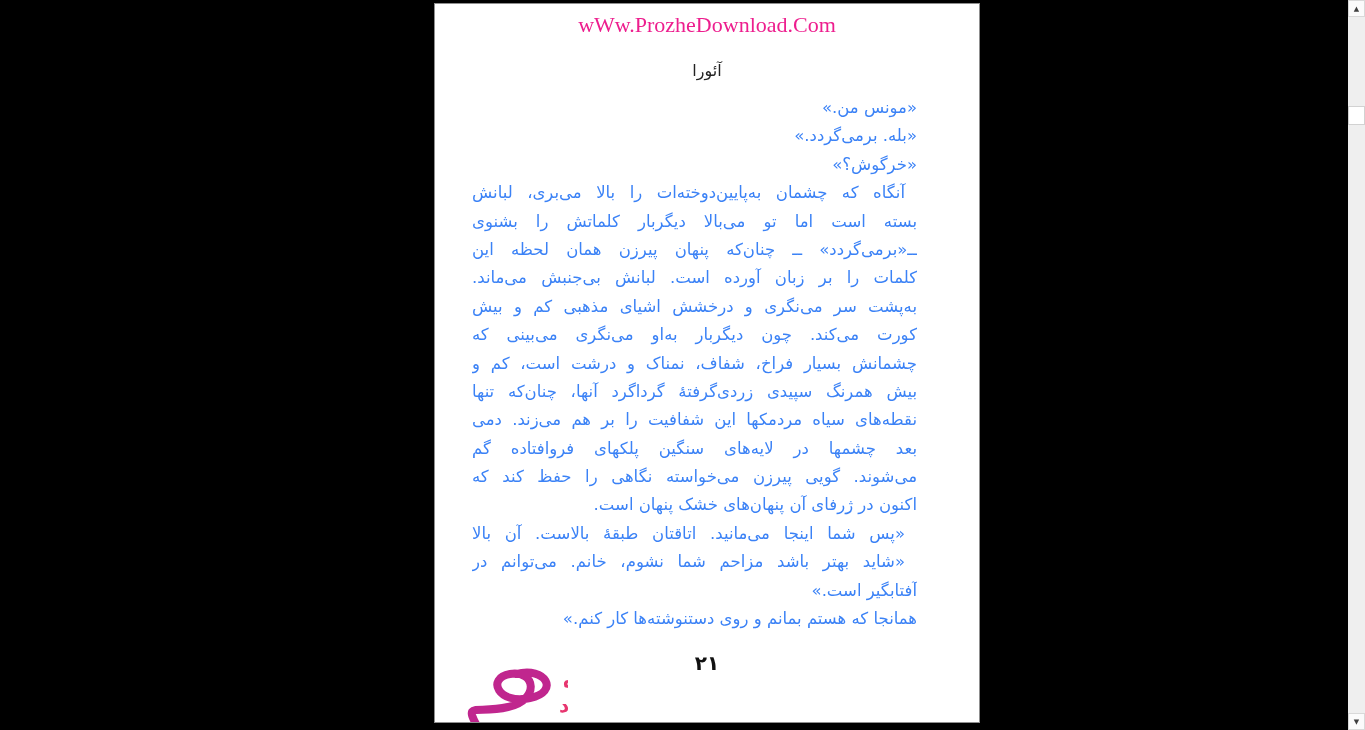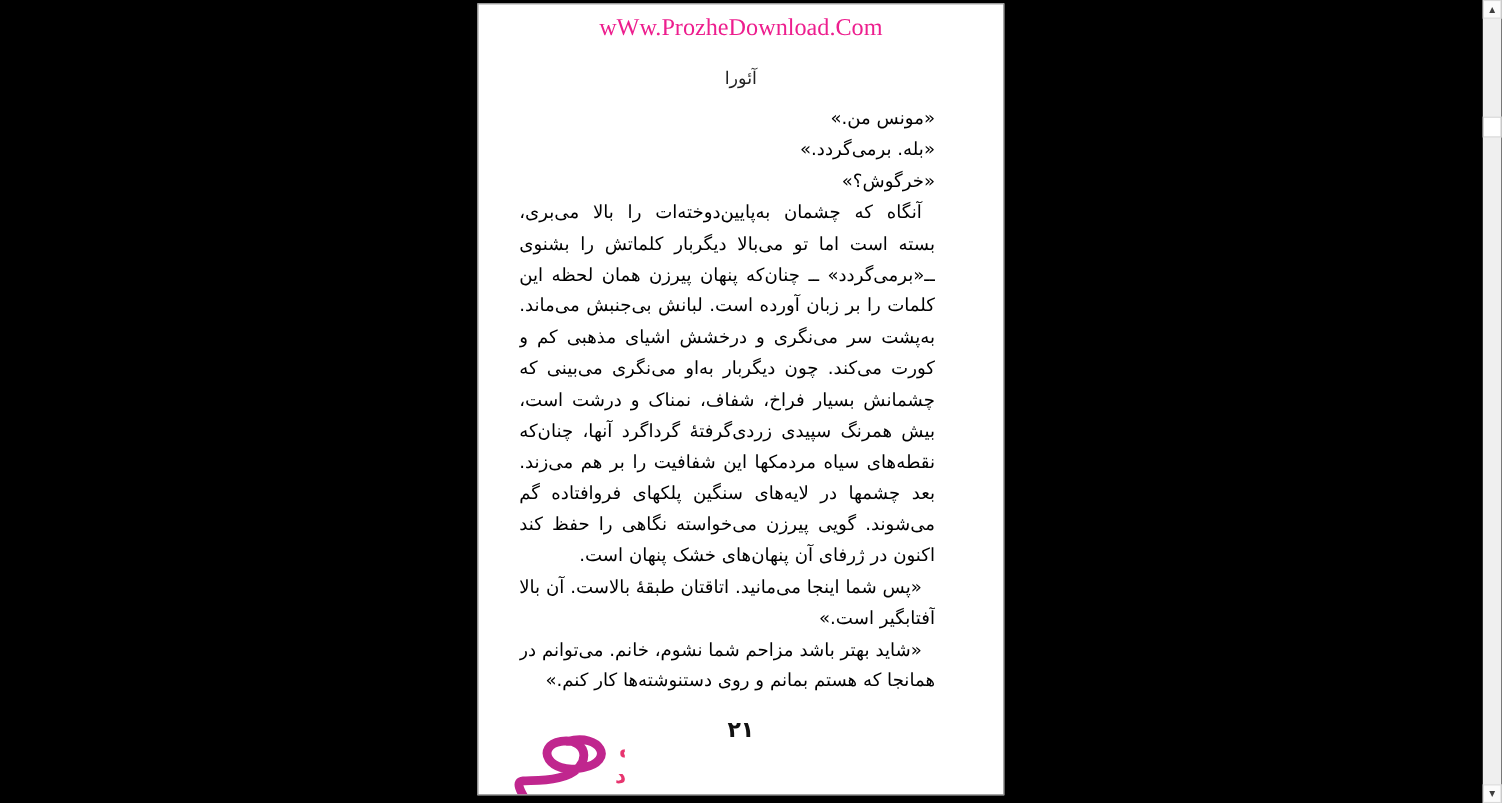--- a/index.html
+++ b/index.html
@@ -1,34 +1,34 @@
 <!DOCTYPE html>
 <html lang="fa"><head>
 <meta charset="utf-8">
 <style>
   html,body{margin:0;padding:0;}
   body{
     width:1365px;height:730px;background:#000;overflow:hidden;position:relative;
     font-family:"DejaVu Sans",sans-serif;
   }
   .page{
-    position:absolute;left:434px;top:3px;width:479px;height:720px;
+    position:absolute;left:434px;top:3px;width:546px;height:720px;
     background:#fff;border:1px solid #8f8f8f;box-sizing:border-box;overflow:hidden;
   }
   .header-link{
     position:absolute;top:8px;left:0;right:0;text-align:center;
     font-family:"Liberation Serif",serif;font-size:22px;color:#ed1e8e;cursor:pointer;
   }
   .running-title{
     position:absolute;top:57px;left:0;right:0;text-align:center;
     font-size:16px;color:#222;direction:rtl;
   }
   .body-text{
     position:absolute;top:90px;left:37px;right:62px;direction:rtl;
-    font-size:16.5px;color:#000000;
+    font-size:16.5px;color:#3b82f6;
   }
   .bline{
     height:28.4px;line-height:28.4px;overflow:hidden;
     text-align:justify;text-align-last:right;-moz-text-align-last:right;
   }
   .bline.j{text-align-last:justify;-moz-text-align-last:justify;}
   .bline.ind{text-indent:12px;}
   .page-number{
     position:absolute;top:647px;left:0;right:0;text-align:center;
     font-weight:bold;font-size:20px;color:#111;direction:rtl;
@@ -71,22 +71,22 @@
         <div class="bline j">کلمات را بر زبان آورده است. لبانش بی‌جنبش می‌ماند.</div>
         <div class="bline j">به‌پشت سر می‌نگری و درخشش اشیای مذهبی کم و بیش</div>
         <div class="bline j">کورت می‌کند. چون دیگربار به‌او می‌نگری می‌بینی که</div>
         <div class="bline j">چشمانش بسیار فراخ، شفاف، نمناک و درشت است، کم و</div>
         <div class="bline j">بیش همرنگ سپیدی زردی‌گرفتهٔ گرداگرد آنها، چنان‌که تنها</div>
         <div class="bline j">نقطه‌های سیاه مردمکها این شفافیت را بر هم می‌زند. دمی</div>
         <div class="bline j">بعد چشمها در لایه‌های سنگین پلکهای فروافتاده گم</div>
         <div class="bline j">می‌شوند. گویی پیرزن می‌خواسته نگاهی را حفظ کند که</div>
         <div class="bline">اکنون در ژرفای آن پنهان‌های خشک پنهان است.</div>
         <div class="bline j ind">«پس شما اینجا می‌مانید. اتاقتان طبقهٔ بالاست. آن بالا</div>
+        <div class="bline j ind">«شاید بهتر باشد مزاحم شما نشوم، خانم. می‌توانم در</div>
         <div class="bline">آفتابگیر است.»</div>
-        <div class="bline j ind">«شاید بهتر باشد مزاحم شما نشوم، خانم. می‌توانم در</div>
         <div class="bline">همانجا که هستم بمانم و روی دستنوشته‌ها کار کنم.»</div>
       </div>
 
     <div class="page-number">۲۱</div>
 
     <div class="logo">
       <svg width="118" height="66" viewBox="0 0 118 66">
         <path d="M 66 10 C 96 2 110 28 80 34 C 48 41 36 14 60 10 C 86 6 90 36 58 43 C 28 50 14 38 26 60" fill="none" stroke="#c0268e" stroke-width="8" stroke-linecap="round"></path>
         <text x="113" y="24" text-anchor="end" font-size="20" font-weight="bold" fill="#e7356f" direction="rtl" font-family="&quot;DejaVu Sans&quot;, sans-serif">پروژه</text>
         <text x="109" y="48" text-anchor="end" font-size="20" font-weight="bold" fill="#e7356f" direction="rtl" font-family="&quot;DejaVu Sans&quot;, sans-serif">دانلود</text>

